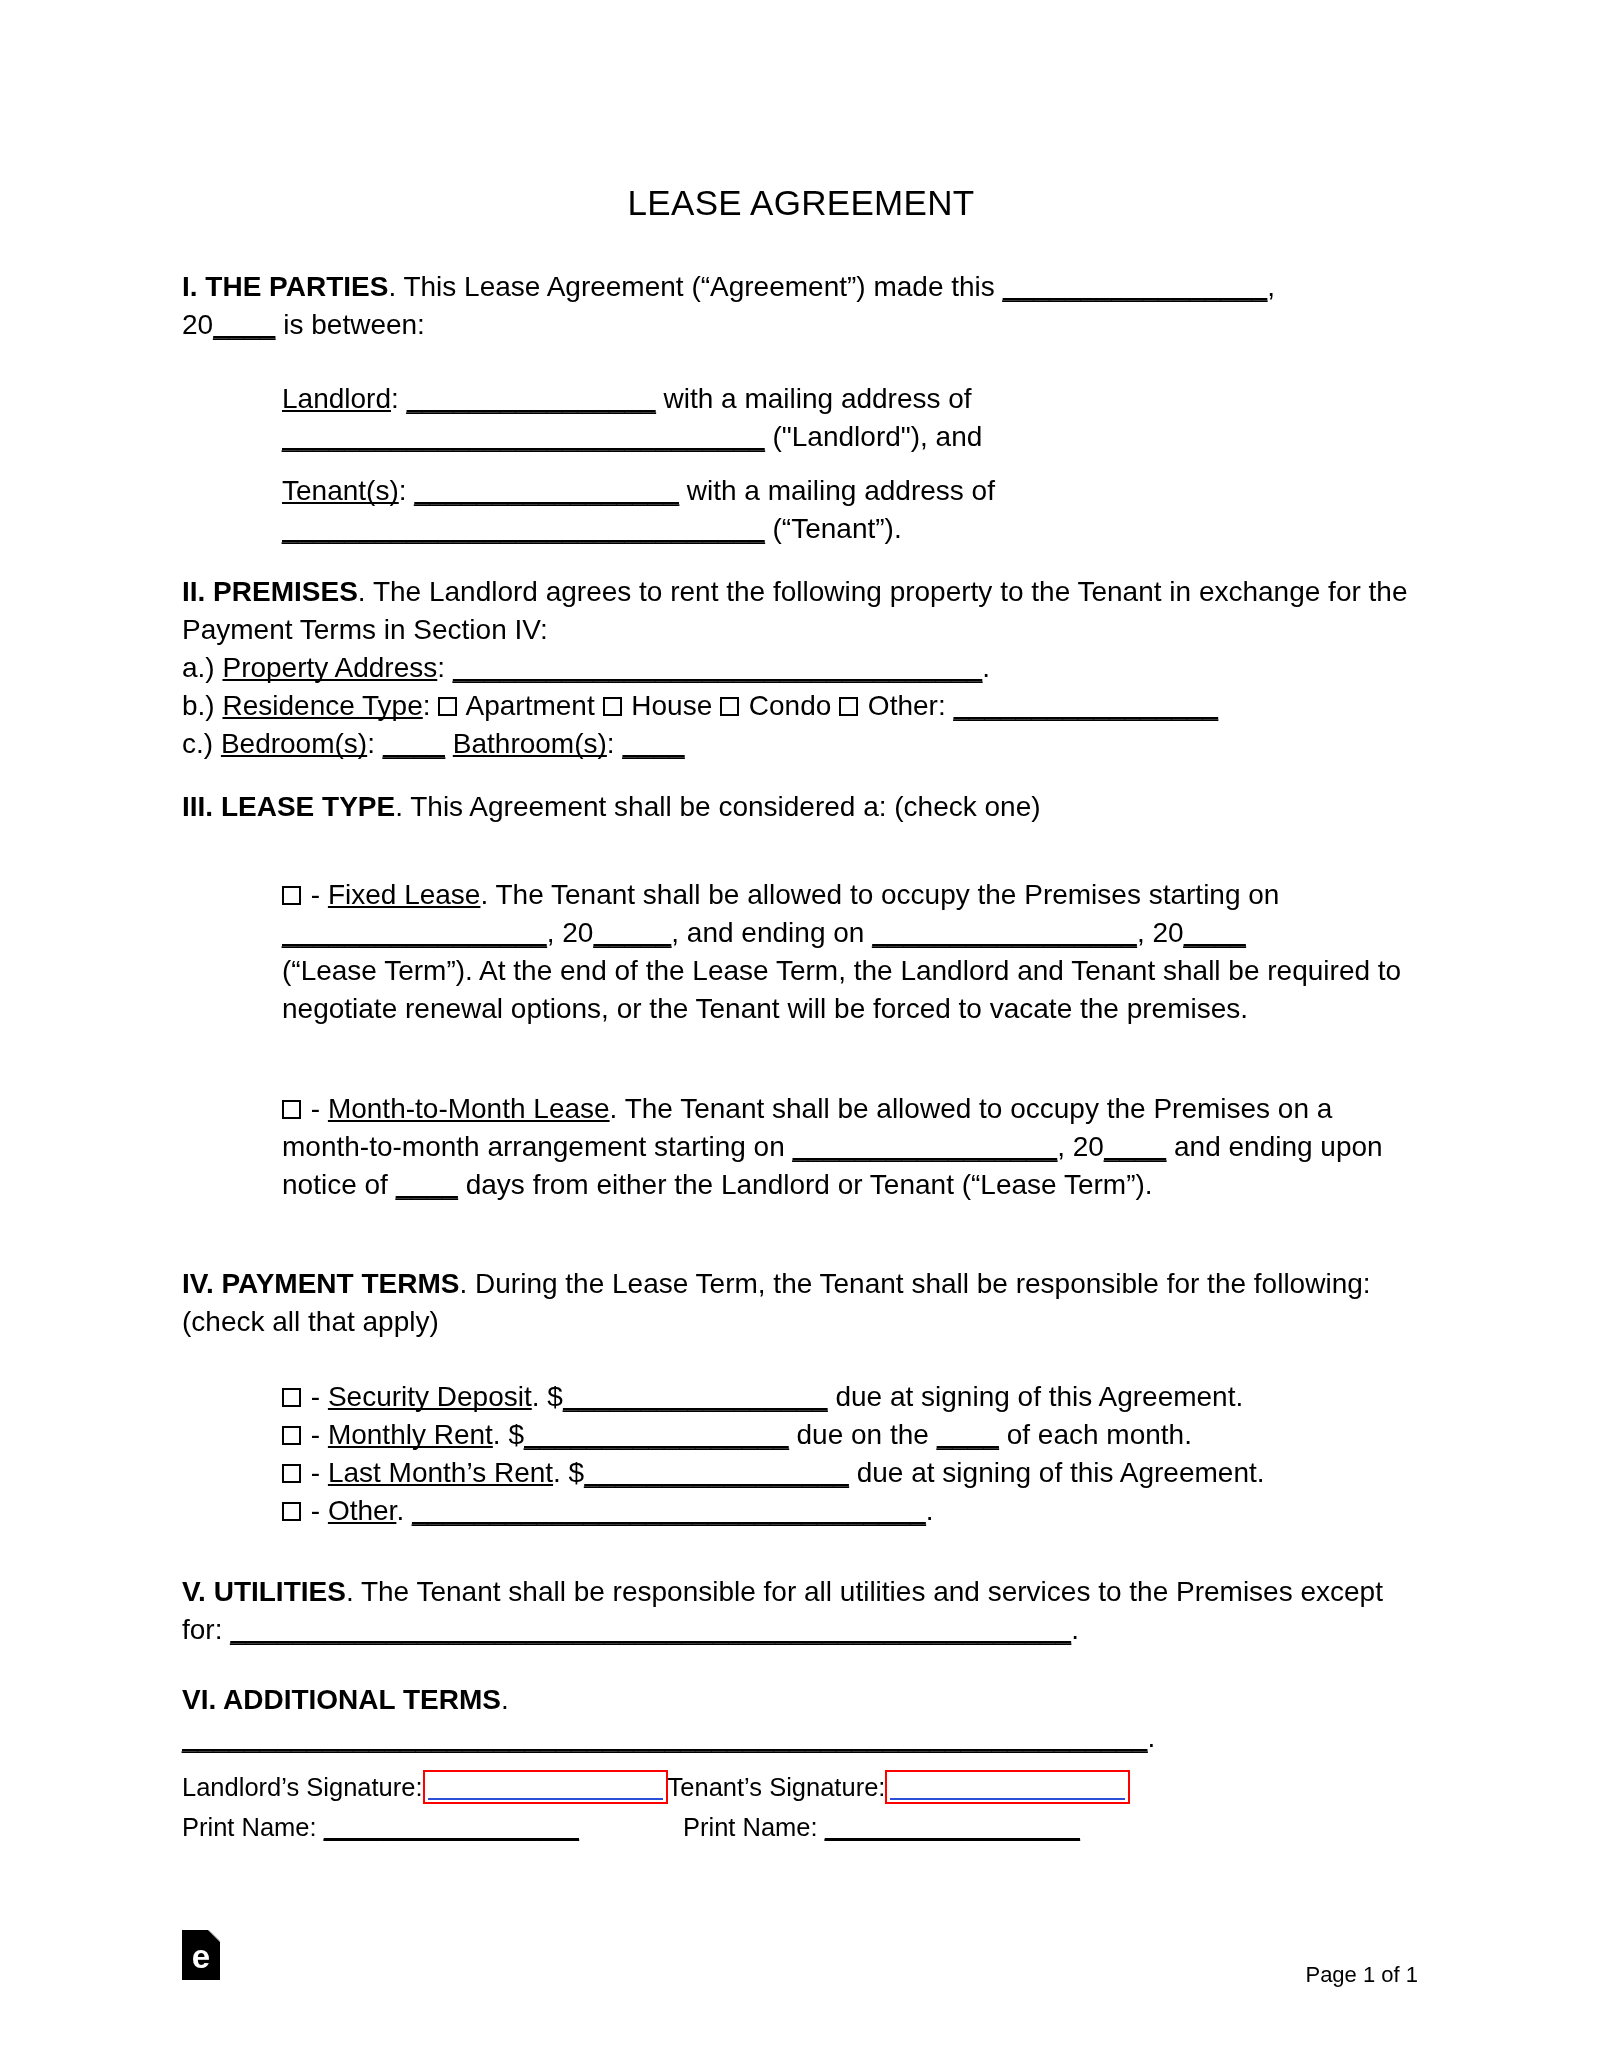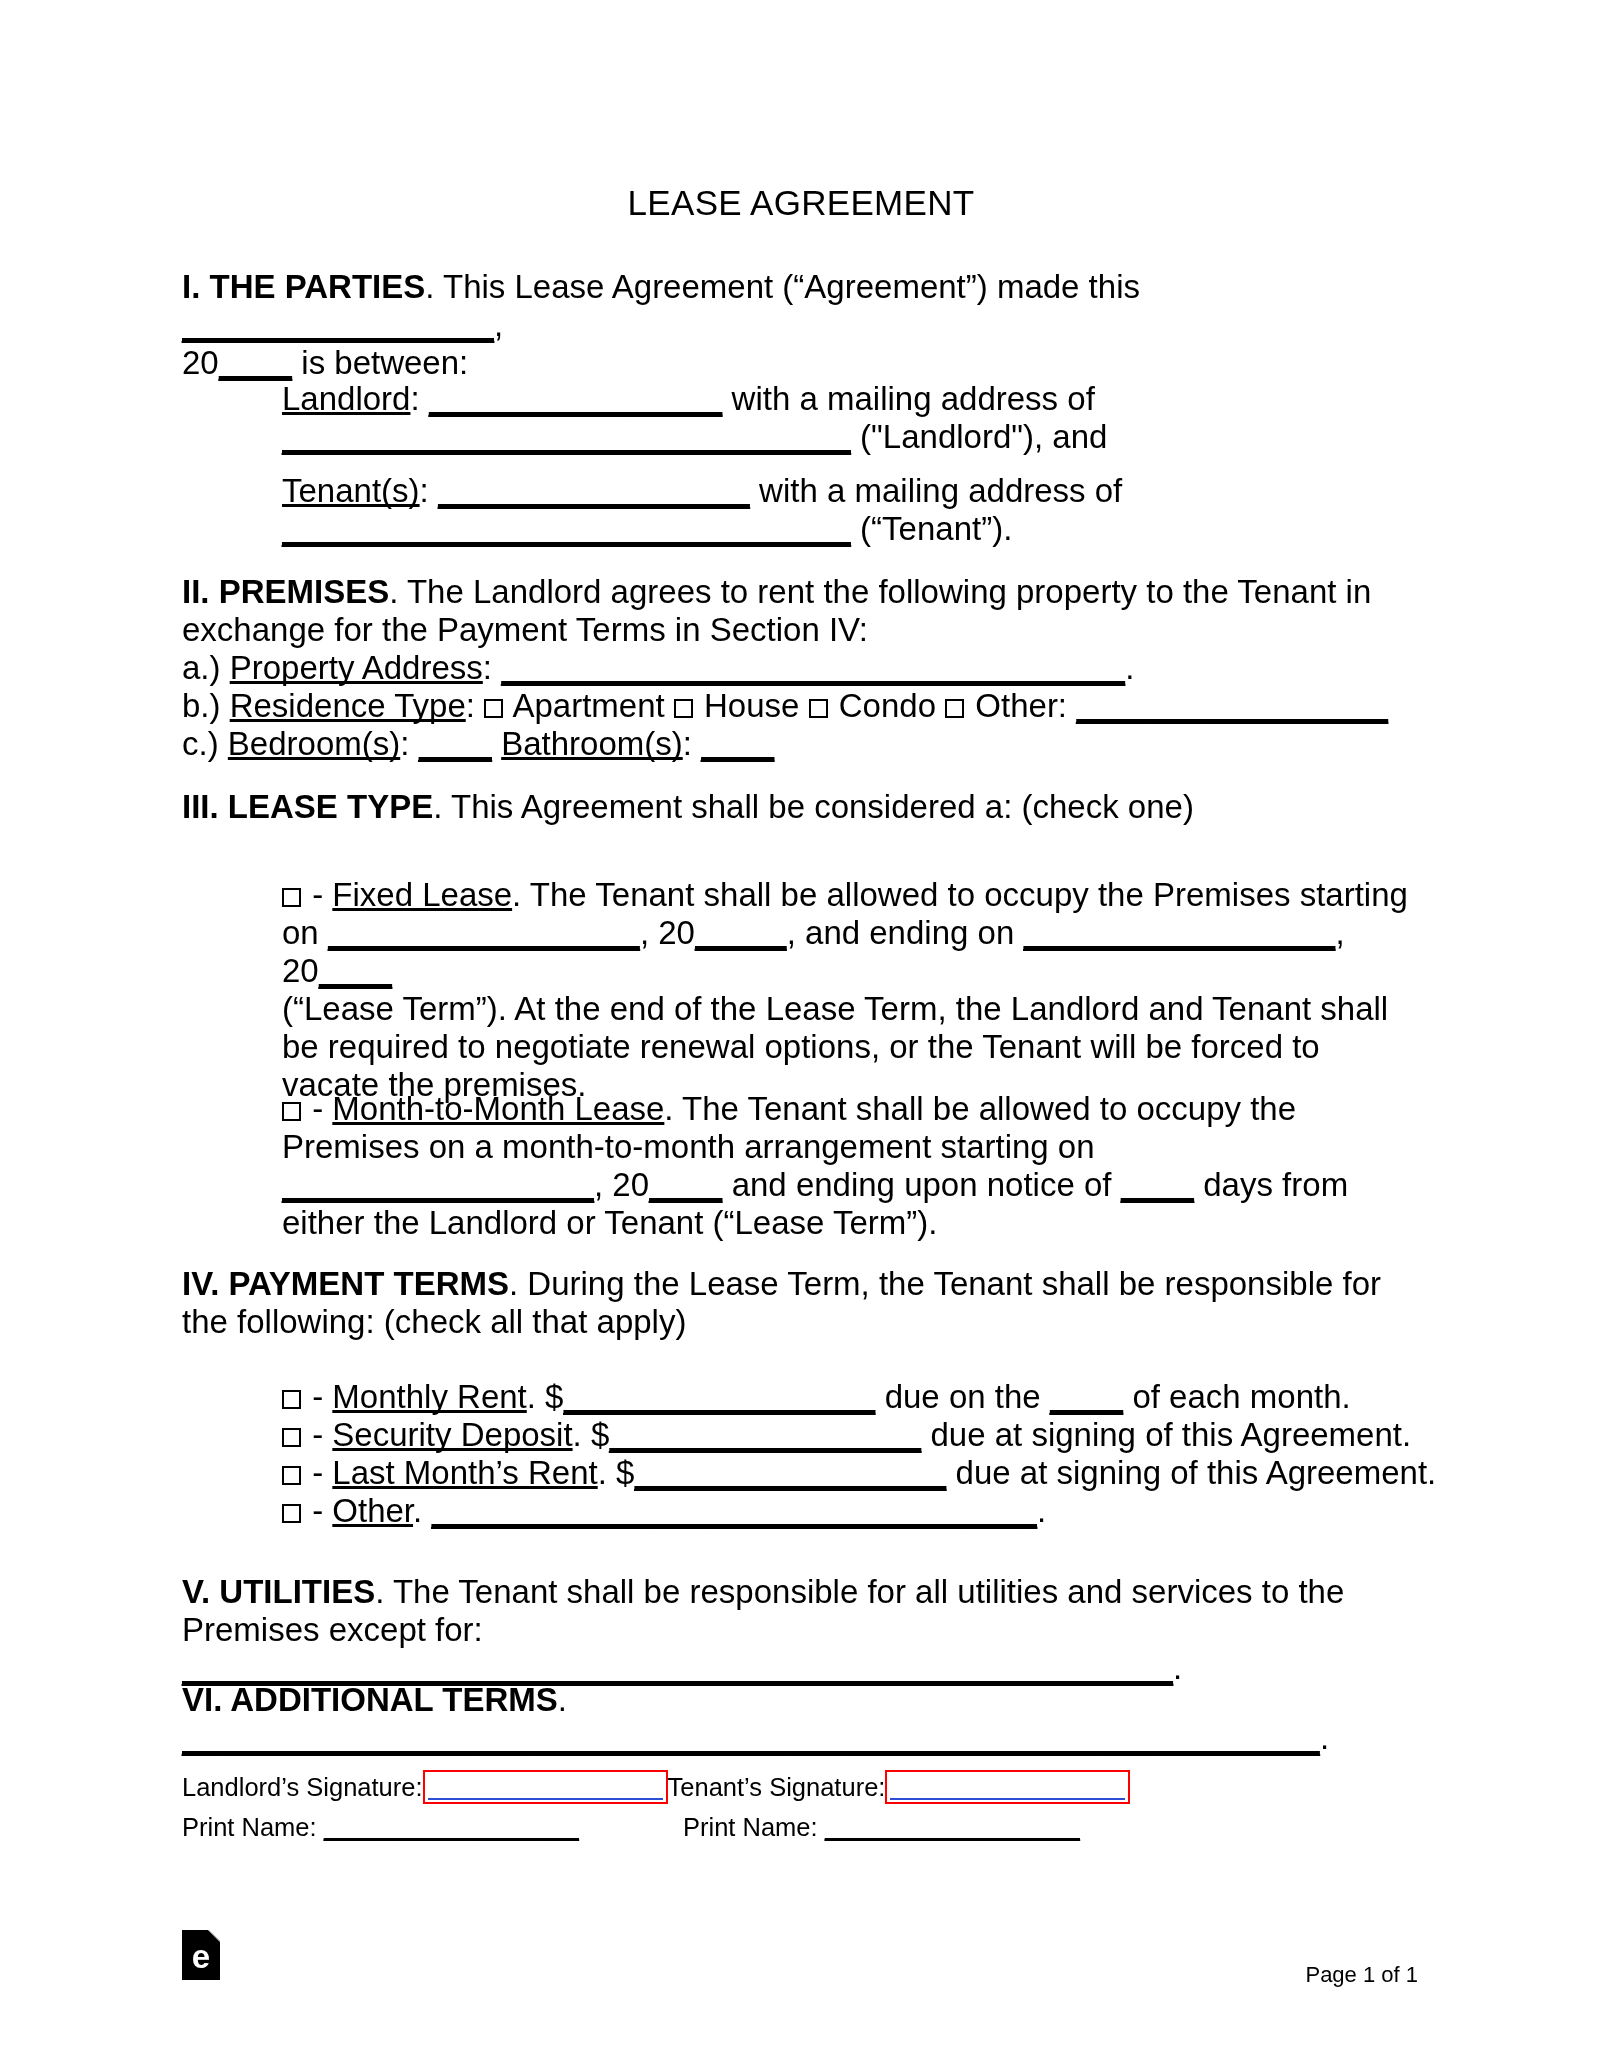--- a/index.html
+++ b/index.html
@@ -35,21 +35,21 @@
     margin: 0;
     padding: 0;
     letter-spacing: 0.3px;
     line-height: 1;
     position: absolute;
     top: 185px;
     left: 0;
     width: 1238px;
   }
   .body-text {
-    font-size: 33px;
+    font-size: 28px;
     line-height: 38px;
   }
   .sec {
     position: absolute;
     left: 0;
     width: 1238px;
   }
   b.secnum { font-weight: bold; }
   u, .u { text-decoration: underline; text-decoration-skip-ink: none; }
   .indent { margin-left: 100px; }
@@ -198,24 +198,24 @@
     <div class="sec body-text indent" style="top:1090px; width:1138px;">
       <span class="cb"></span><span> - </span><span class="u">Month-to-Month Lease</span><span>. The Tenant shall be allowed to occupy the Premises on a month-to-month arrangement starting on </span><span class="blank">_________________</span><span>, 20</span><span class="blank">____</span><span> and ending upon notice of </span><span class="blank">____</span><span> days from either the Landlord or Tenant (“Lease Term”).</span>
     </div>
 
     <div class="sec body-text" style="top:1265px;">
       <b class="secnum">IV. PAYMENT TERMS</b><span>. During the Lease Term, the Tenant shall be responsible for the following: (check all that apply)</span>
     </div>
 
     <div class="sec body-text indent" style="top:1378px;">
       <div>
+        <span class="cb"></span><span> - </span><span class="u">Security Deposit</span><span>. $</span><span class="blank">_________________</span><span> due at signing of this Agreement.</span>
+      </div>
+      <div>
         <span class="cb"></span><span> - </span><span class="u">Monthly Rent</span><span>. $</span><span class="blank">_________________</span><span> due on the </span><span class="blank">____</span><span> of each month.</span>
-      </div>
-      <div>
-        <span class="cb"></span><span> - </span><span class="u">Security Deposit</span><span>. $</span><span class="blank">_________________</span><span> due at signing of this Agreement.</span>
       </div>
       <div>
         <span class="cb"></span><span> - </span><span class="u">Last Month’s Rent</span><span>. $</span><span class="blank">_________________</span><span> due at signing of this Agreement.</span>
       </div>
       <div>
         <span class="cb"></span><span> - </span><span class="u">Other</span><span>. </span><span class="blank">_________________________________</span><span>.</span>
       </div>
     </div>
 
     <div class="sec body-text" style="top:1573px;">

